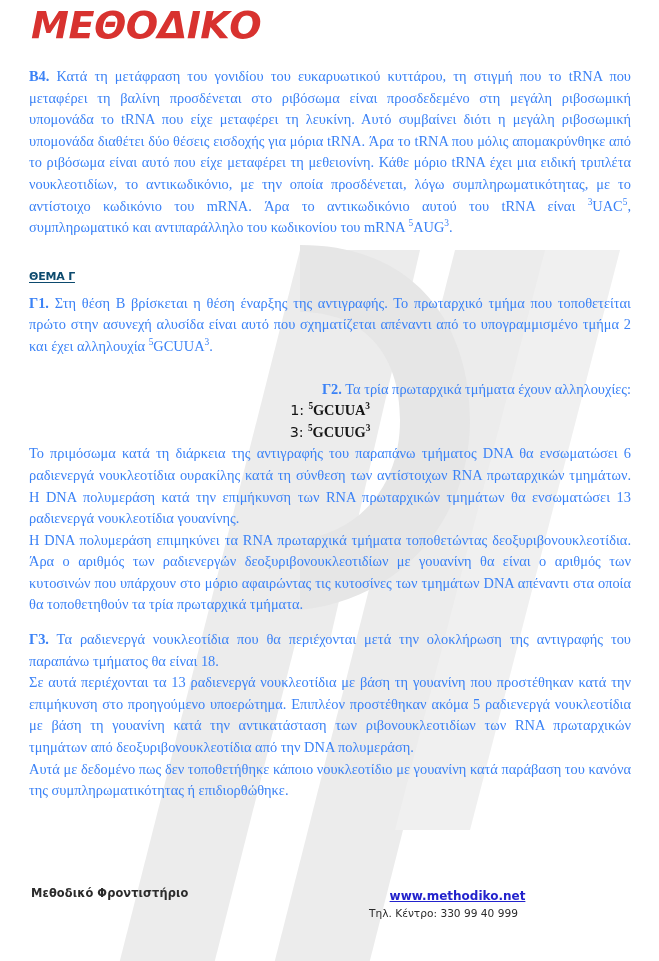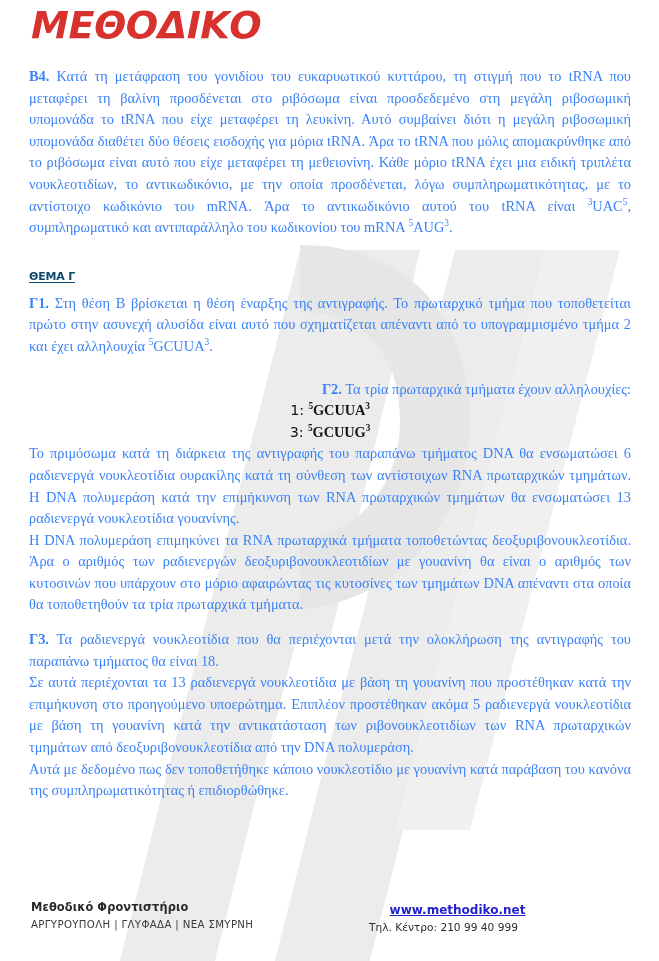--- a/index.html
+++ b/index.html
@@ -118,21 +118,21 @@
   }
   .seq-list li .seqtxt {
     font-family: "Liberation Serif", "DejaVu Serif", serif;
     font-weight: bold;
   }
 
   
   .footer {
     position: absolute;
     left: 0;
-    bottom: 16px;
+    bottom: 30px;
     width: 568px;
     height: 46px;
     z-index: 2;
   }
   .footer-left {
     position: absolute;
     left: 31px;
     top: 0;
     font-family: "DejaVu Sans", "Liberation Sans", sans-serif;
     color: #2b2b2b;
@@ -231,21 +231,20 @@
     <p class="body"><span class="qlabel">Γ3.</span><span> Τα ραδιενεργά νουκλεοτίδια που θα περιέχονται μετά την ολοκλήρωση της αντιγραφής του παραπάνω τμήματος θα είναι 18.</span></p>
 
     <p class="body">Σε αυτά περιέχονται τα 13 ραδιενεργά νουκλεοτίδια με βάση τη γουανίνη που προστέθηκαν κατά την επιμήκυνση στο προηγούμενο υποερώτημα. Επιπλέον προστέθηκαν ακόμα 5 ραδιενεργά νουκλεοτίδια με βάση τη γουανίνη κατά την αντικατάσταση των ριβονουκλεοτιδίων των RNA πρωταρχικών τμημάτων από δεοξυριβονουκλεοτίδια από την DNA πολυμεράση.</p>
     <p class="body">Αυτά με δεδομένο πως δεν τοποθετήθηκε κάποιο νουκλεοτίδιο με γουανίνη κατά παράβαση του κανόνα της συμπληρωματικότητας ή επιδιορθώθηκε.</p>
 
   </div>
 
   <div class="footer">
     <div class="footer-left">
       <div class="footer-brand">Μεθοδικό Φροντιστήριο</div>
-      <div class="footer-branches">ΑΡΓΥΡΟΥΠΟΛΗ | ΓΛΥΦΑΔΑ | ΝΕΑ ΣΜΥΡΝΗ</div>
     </div>
     <div class="footer-right">
       <a class="footer-url" href="#">www.methodiko.net</a>
-      <span class="footer-phone">Τηλ. Κέντρο: 210 99 40 999</span>
+      <span class="footer-phone">Τηλ. Κέντρο: 330 99 40 999</span>
     </div>
   </div>
 
 </div>
 
 </body></html>

